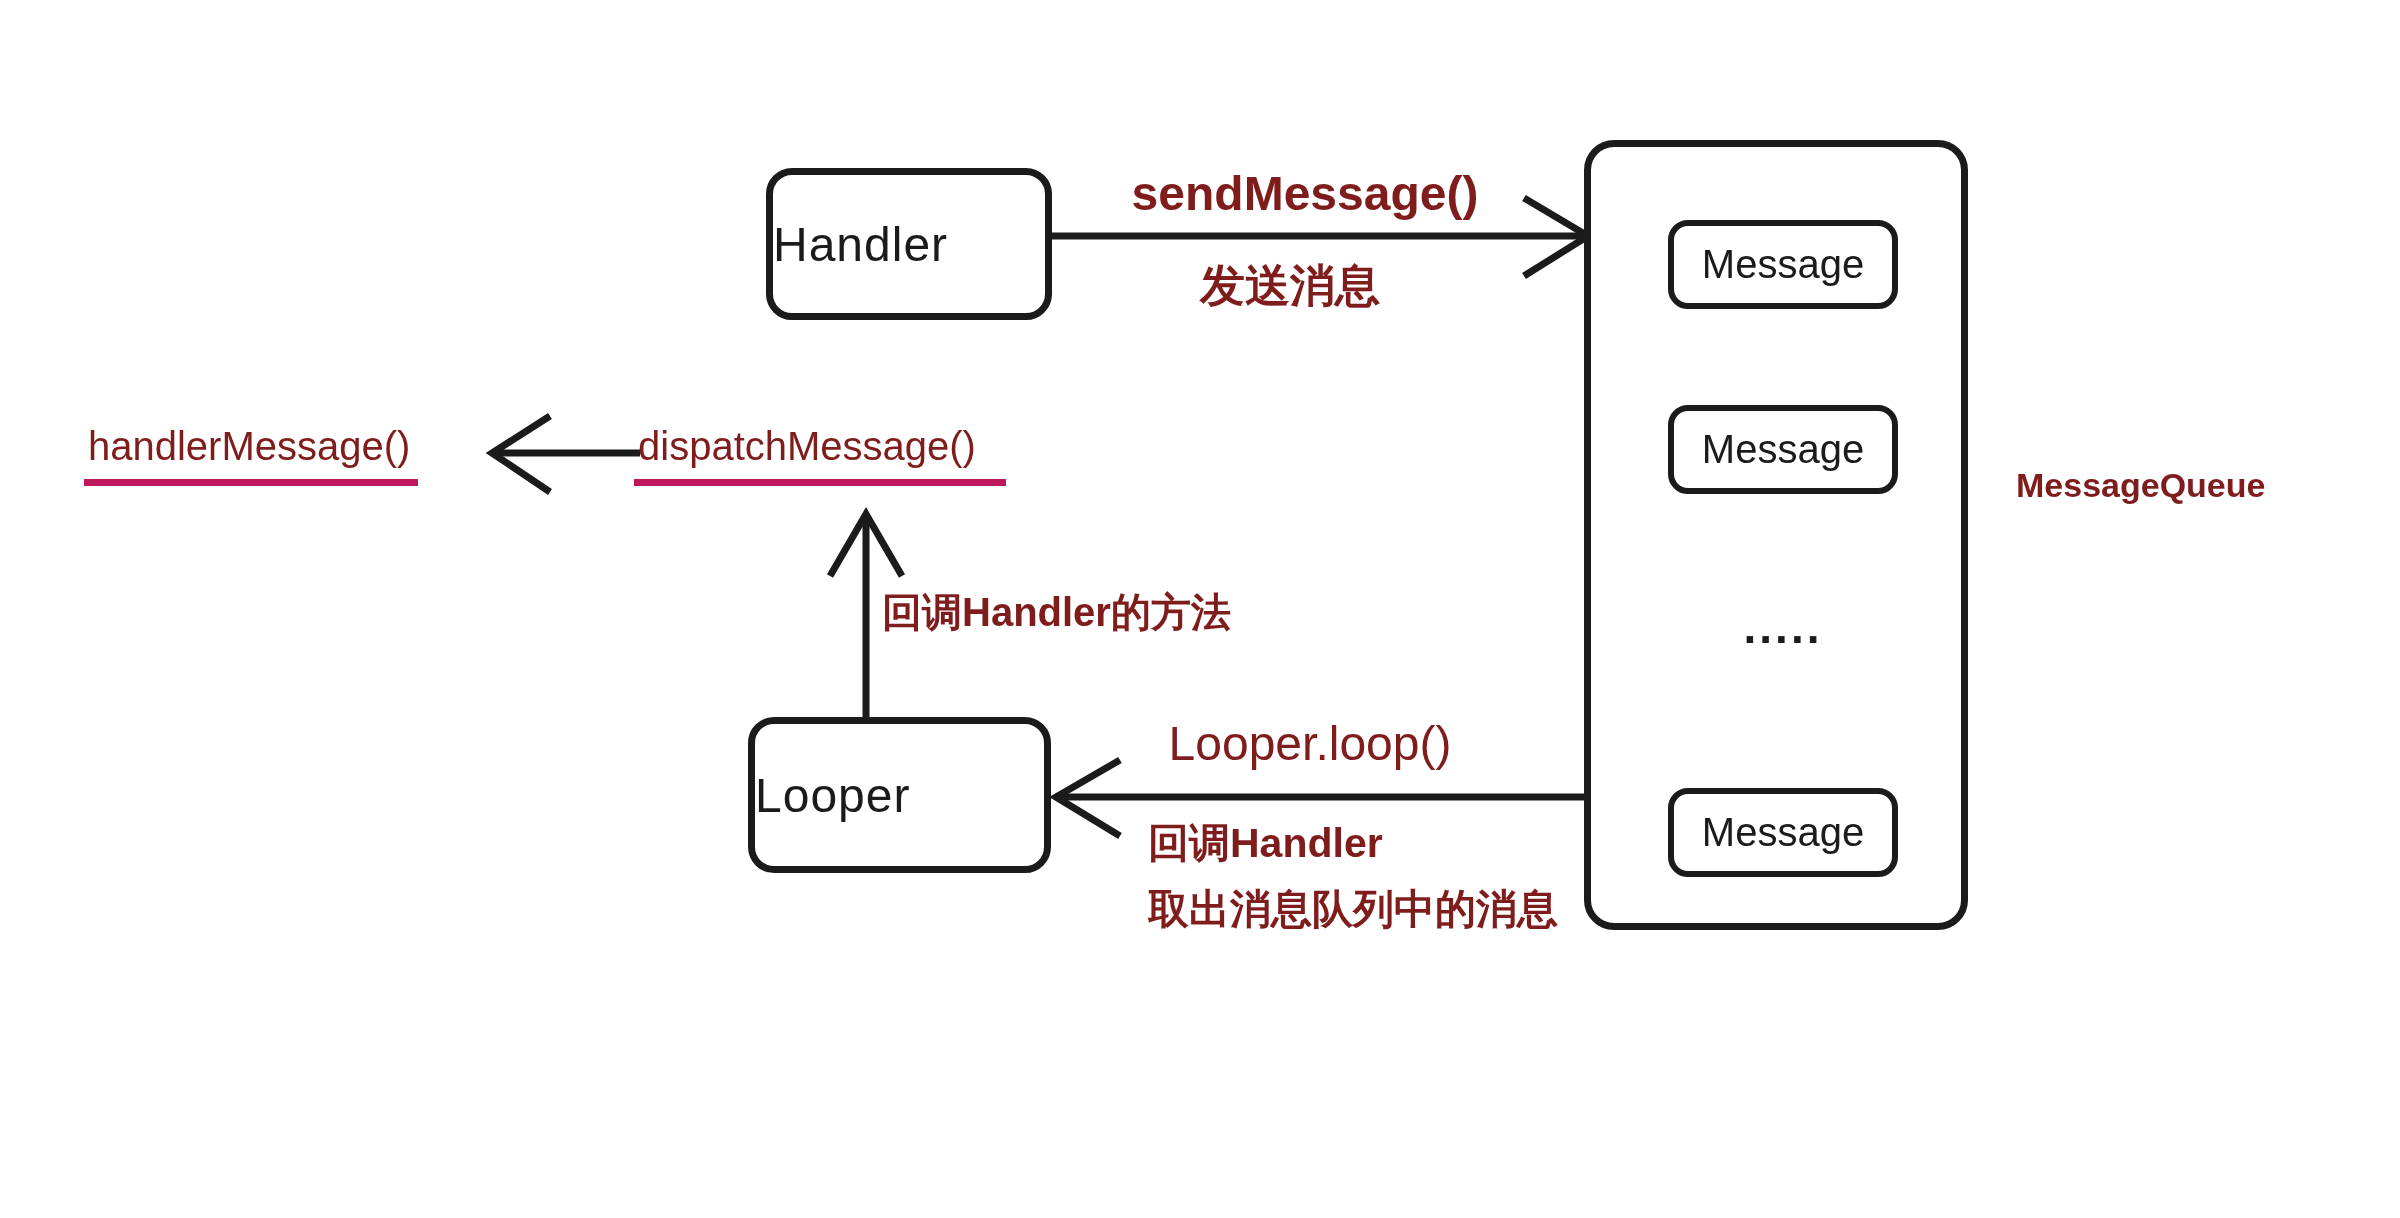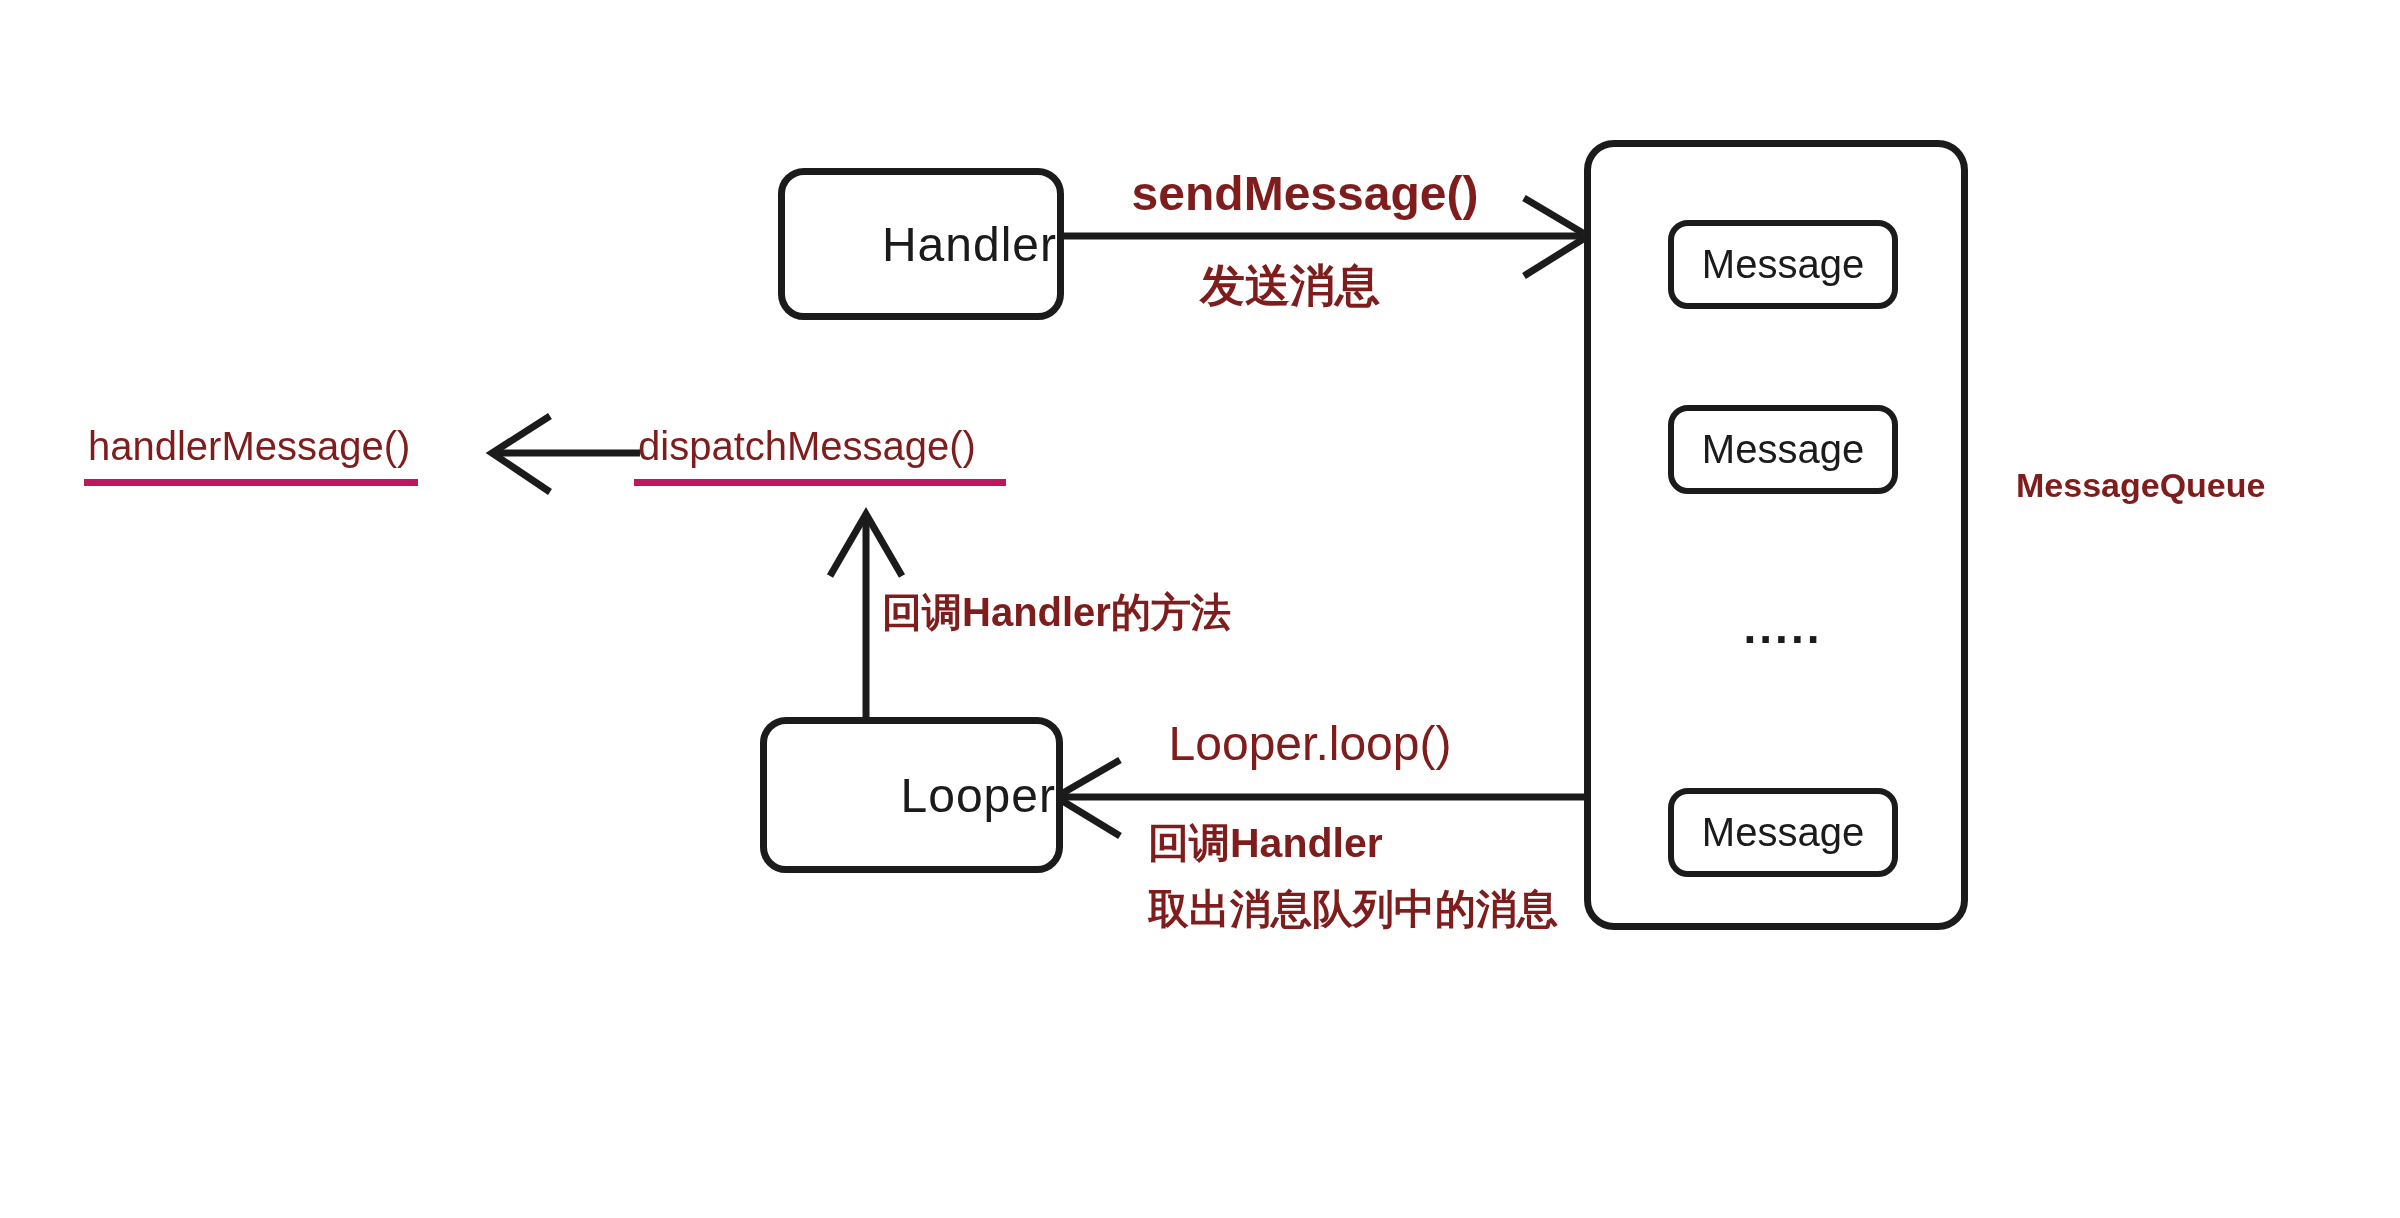--- a/index.html
+++ b/index.html
@@ -21,23 +21,22 @@
     left: 0; top: 0;
     width: 2400px; height: 1218px;
   }
   .node {
     position: absolute;
     border: 7px solid #1b1b1b;
     border-radius: 26px;
     background: #ffffff;
     display: flex;
     align-items: center;
-    justify-content: flex-end;
+    justify-content: flex-start;
     box-sizing: border-box;
-    margin-left: 12px;
   }
   .node-label {
     font-size: 48px;
     font-weight: 500;
     letter-spacing: 1px;
   }
   .handler-box  { left: 766px;  top: 168px; width: 286px; height: 152px; }
   .looper-box   { left: 748px;  top: 717px; width: 303px; height: 156px; }
 
   .mq-container {

